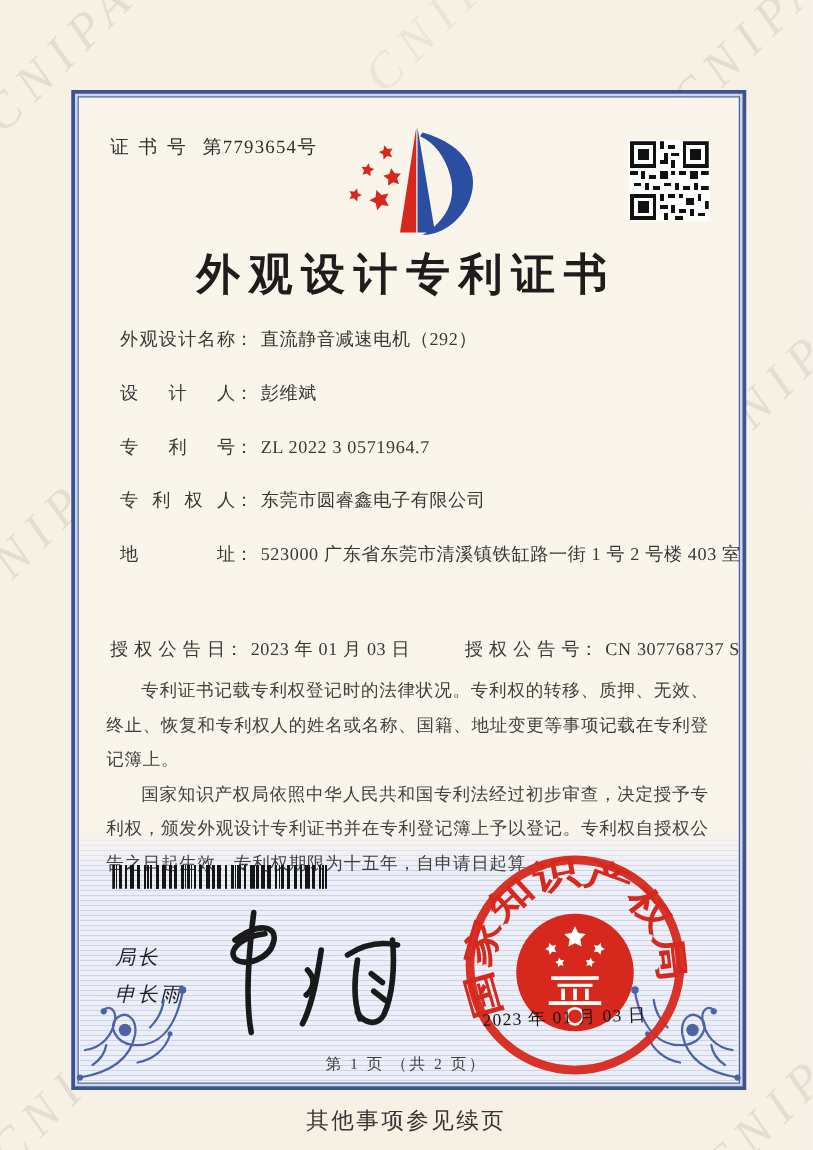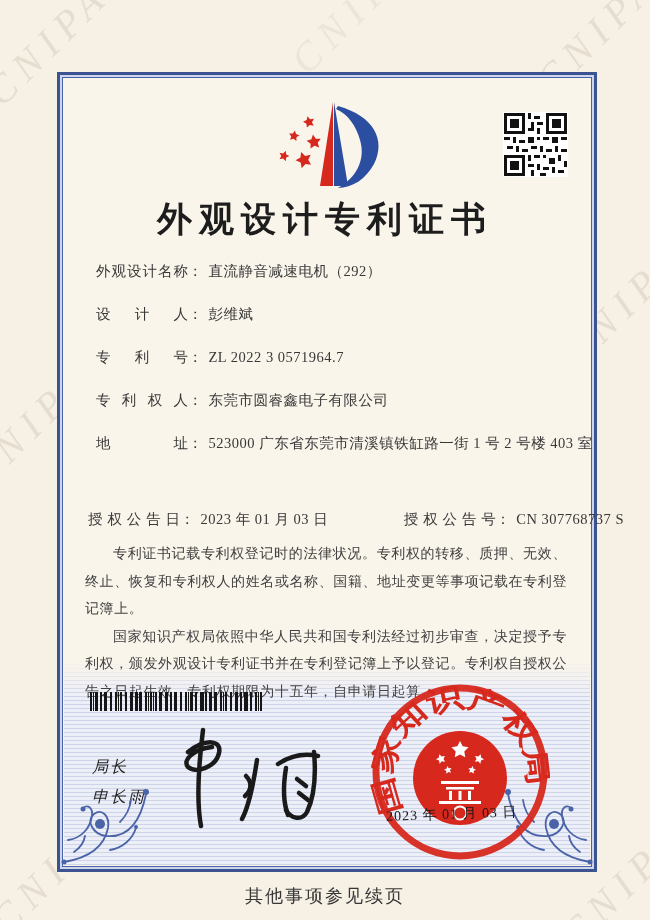--- a/index.html
+++ b/index.html
@@ -32,21 +32,21 @@
   .title{position:absolute;left:0;width:650px;top:196px;text-align:center;
          font-size:35px;font-weight:700;letter-spacing:7px;color:#1d1d1d;z-index:2;}
 
   
   .fields{position:absolute;left:96px;top:262px;width:482px;z-index:2;font-size:14.5px;color:#383838;}
   .field-row{height:22px;margin-bottom:21px;white-space:nowrap;}
   .flabel{display:inline-block;width:92px;text-align:justify;text-align-last:justify;vertical-align:top;}
   .fcolon{display:inline-block;}
   .fvalue{margin-left:6px;letter-spacing:.5px;}
   .grant-row{position:absolute;left:88px;top:510px;width:482px;z-index:2;font-size:14.5px;white-space:nowrap;color:#383838;}
-  .grant-right{margin-left:72px;}
+  .grant-right{margin-left:40px;}
 
   
   .body-text{position:absolute;left:85px;top:540px;width:482px;z-index:2;
              font-size:14px;line-height:27.5px;letter-spacing:.6px;color:#414141;
              text-align:justify;}
   .body-text p{margin:0;text-indent:2em;}
 
   
   .barcode{position:absolute;left:90px;top:692px;width:172px;height:19px;z-index:2;
       background-image:
@@ -82,20 +82,24 @@
   <div class="wm light" style="left:228px;top:572px">CNIPA</div>
   <div class="wm" style="left:-25px;top:848px">CNIPA</div>
   <div class="wm" style="left:545px;top:862px">CNIPA</div>
 
   <div class="frame">
     <div class="frame-inner">
       <div class="guilloche"></div>
     </div>
   </div>
 
+  <div class="certno">
+    <span>证 书 号</span>
+    <span class="num">第7793654号</span>
+  </div>
 
   <svg class="logo" width="130" height="96" viewBox="0 0 130 96">
     <defs>
       <path id="st" d="M0,-1 L0.294,-0.405 L0.951,-0.309 L0.476,0.155 L0.588,0.809 L0,0.5 L-0.588,0.809 L-0.476,0.155 L-0.951,-0.309 L-0.294,-0.405 Z"></path>
     </defs>
     <path d="M71,6 L58,90 L71,90 Z" fill="#d7281e"></path>
     <path d="M72,6 L86,90 L72,90 Z" fill="#2b4ea0"></path>
     <path d="M76,10 C112,20 124,44 112,68 C104,83 90,92 76,92 C94,82 104,64 98,44 C94,30 86,18 74,13 Z" fill="#2b4ea0"></path>
     <g fill="#d7281e">
       <use href="#st" transform="translate(47,26) scale(6) rotate(-15)"></use>
@@ -263,15 +267,16 @@
     </g>
     <g fill="#4b64a8">
       <circle cx="40" cy="46" r="5"></circle>
       <circle cx="86" cy="14" r="3"></circle>
       <circle cx="23" cy="31" r="2.5"></circle>
       <circle cx="4" cy="84" r="2.5"></circle>
       <circle cx="76" cy="49" r="2"></circle>
     </g>
   </svg>
 
+  <div class="pageinfo">第 1 页 （共 2 页）</div>
   <div class="footnote">其他事项参见续页</div>
 
 </div>
 
 </body></html>

